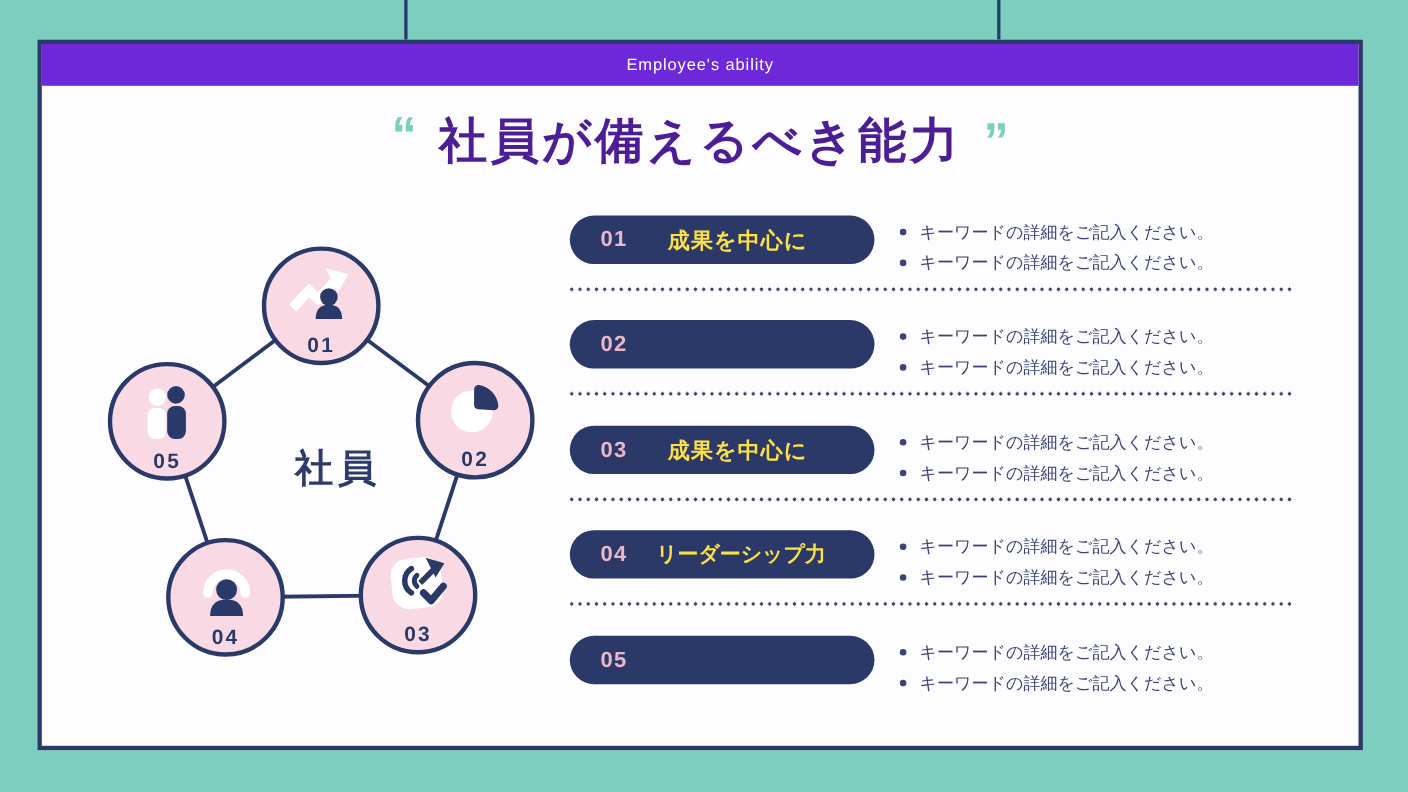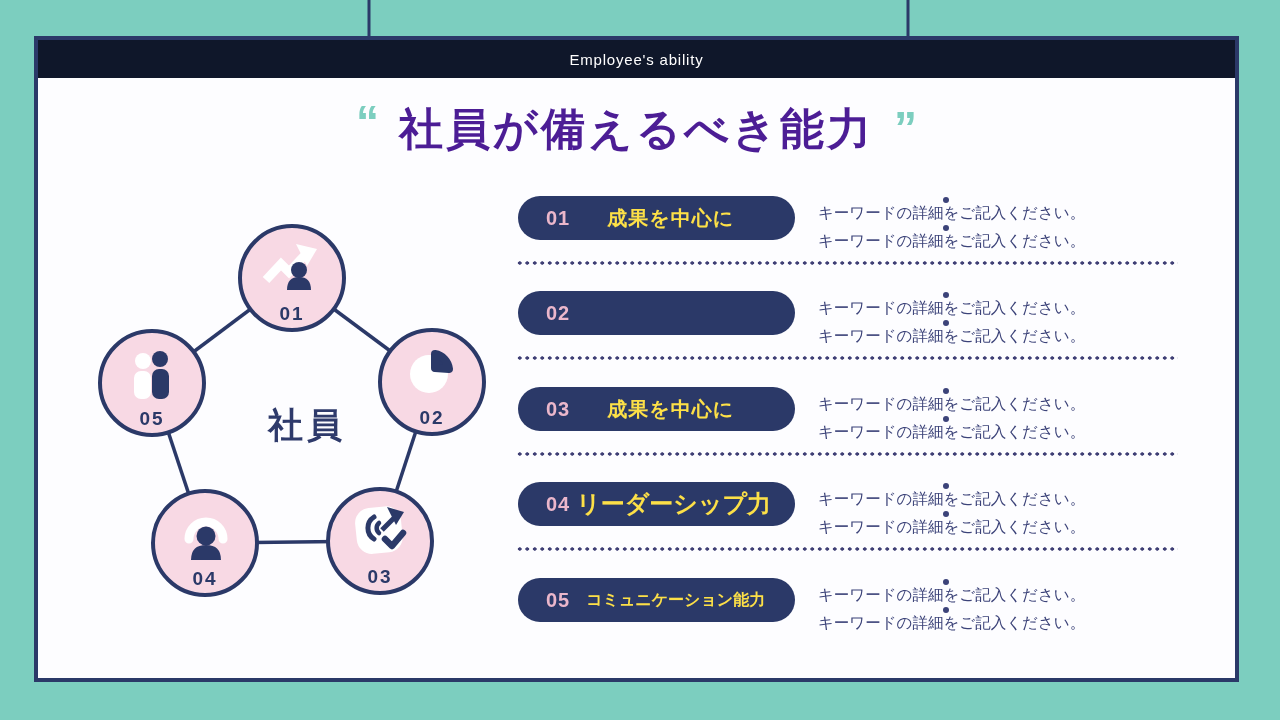--- a/index.html
+++ b/index.html
@@ -10,21 +10,21 @@
   }
   
   .pin{position:absolute;top:0;width:26px;height:72px;}
   .pin svg{display:block;}
   
   .slide{
     position:absolute;left:34px;top:36px;width:1205px;height:646px;
     background:#FDFDFF;border:4px solid #2B3968;box-sizing:border-box;
   }
   .slide-header{
-    height:38px;background:#0f172a;display:flex;align-items:center;justify-content:center;text-align:center;
+    height:38px;background:#6d28d9;display:flex;align-items:center;justify-content:center;text-align:center;
   }
   .slide-header span{
     color:#FFFFFF;font-size:15px;letter-spacing:0.8px;font-weight:500;
   }
   
   .title-row{
     position:absolute;left:34px;top:103px;width:1205px;
     display:flex;justify-content:center;align-items:flex-start;gap:20px;
   }
   .quote{
@@ -52,28 +52,28 @@
     position:absolute;left:0;top:0;width:277px;height:44px;border-radius:22px;
     background:#2B3968;display:flex;align-items:center;box-sizing:border-box;
   }
   .pill .num{
     color:#EBB7CB;font-size:20px;font-weight:bold;letter-spacing:1px;margin-left:28px;
   }
   .pill .label{
     flex:1;text-align:center;color:#fde047;font-size:20px;font-weight:bold;
     padding-right:24px;letter-spacing:1px;white-space:nowrap;
   }
-  .row.r4 .pill .label{font-size:24px;padding-right:18px;letter-spacing:0;}
+  .row.r4 .pill .label{font-size:19px;padding-right:18px;letter-spacing:0;}
   .row.r5 .pill .label{font-size:16px;padding-right:14px;letter-spacing:0;}
   .bullets{
     position:absolute;left:300px;top:1px;margin:0;padding:0;list-style:none;
   }
   .bullets li{
     display:flex;align-items:center;height:28px;
-    color:#3C4379;font-size:15.5px;white-space:nowrap;flex-direction:column;
+    color:#3C4379;font-size:15.5px;white-space:nowrap;
   }
   .dot{
     width:6px;height:6px;border-radius:50%;background:#3C4379;
     margin-right:12px;flex:0 0 auto;
   }
   
   .sep{
     position:absolute;left:516px;width:662px;height:4px;
     background-image:radial-gradient(circle, #3F3F75 1.5px, transparent 1.8px);
     background-size:7.5px 4px;background-repeat:repeat-x;background-position:0 50%;
@@ -250,21 +250,20 @@
           <span>キーワードの詳細をご記入ください。</span>
         </li>
     </ul>
   </div>
 
   <div class="sep s4"></div>
 
   <div class="row r5">
     <div class="pill">
       <span class="num">05</span>
-      <span class="label">コミュニケーション能力</span>
     </div>
     <ul class="bullets">
       <li>
           <span class="dot"></span>
           <span>キーワードの詳細をご記入ください。</span>
         </li>
       <li>
           <span class="dot"></span>
           <span>キーワードの詳細をご記入ください。</span>
         </li>

